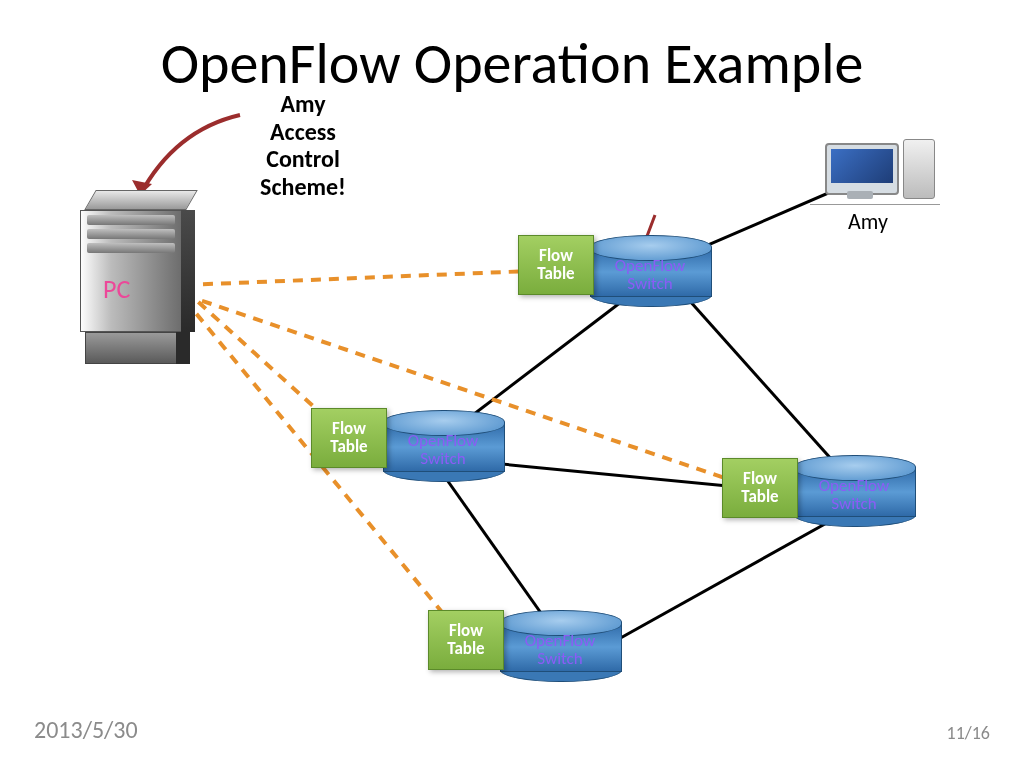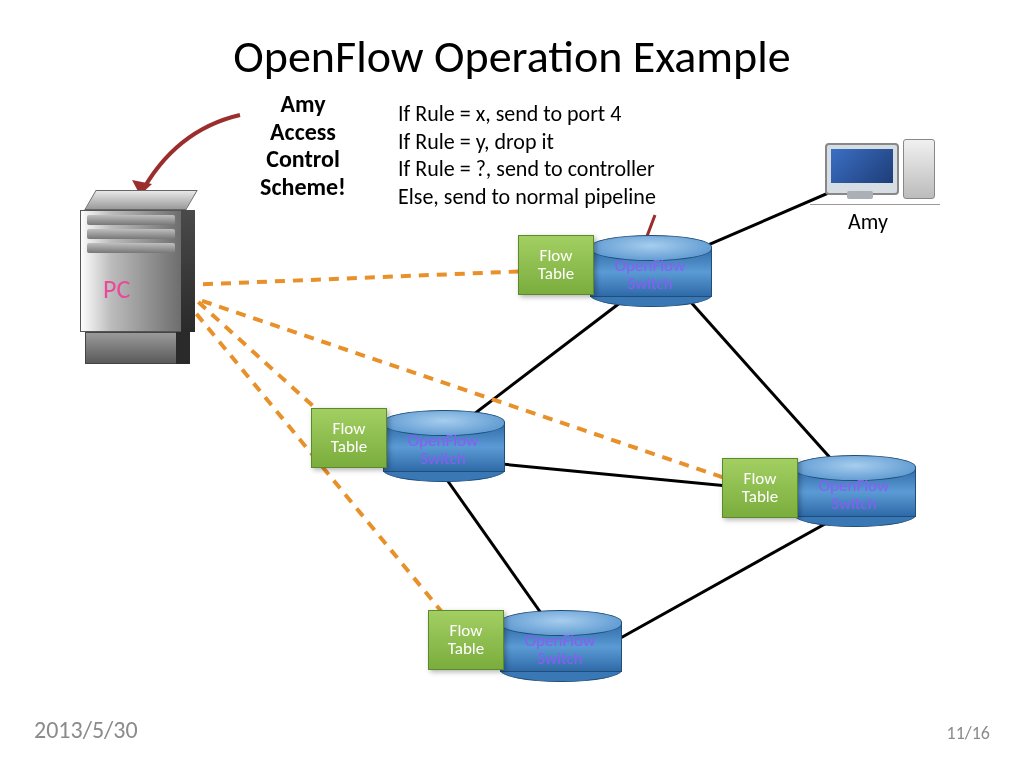--- a/index.html
+++ b/index.html
@@ -1,17 +1,17 @@
 <!DOCTYPE html>
 <html><head>
 <meta charset="utf-8">
 <style>
   html,body{margin:0;padding:0;width:1024px;height:768px;font-family:Calibri,Arial,sans-serif;background:#fff;overflow:hidden}
   .slide{position:relative;width:1024px;height:768px}
-  .title{position:absolute;left:0;right:0;top:28px;text-align:center;font-size:46px;color:#000}
+  .title{position:absolute;left:0;right:0;top:28px;text-align:center;font-size:58px;color:#000}
   .callout{position:absolute;left:218px;top:90px;width:170px;text-align:center;font-weight:bold;font-size:24px;color:#000;line-height:1.15}
   .rules{position:absolute;left:398px;top:100px;font-size:22px;color:#000;line-height:1.25}
   .controller-label{position:absolute;left:55px;top:330px;font-size:30px;color:#000}
   .amy-label{position:absolute;left:848px;top:208px;font-size:22px;color:#000}
   .footer-date{position:absolute;left:34px;bottom:24px;font-size:24px;color:#8b8b8b}
   .footer-page{position:absolute;right:34px;bottom:24px;font-size:18px;color:#8b8b8b}
   .pc-tag{position:absolute;left:103px;top:273px;font-size:26px;color:#ec4899}
   
   .server{position:absolute;left:80px;top:190px;width:110px;height:140px}
   .server-top{width:100px;height:18px;background:linear-gradient(#e8e8e8,#9a9a9a);transform:skewX(-30deg);margin-left:10px;border:1px solid #666}
@@ -20,21 +20,21 @@
   .drive{height:10px;margin:4px 6px;background:linear-gradient(#bfbfbf,#777);border-radius:2px}
   .server-base{width:90px;height:30px;background:linear-gradient(#9a9a9a,#5a5a5a);margin-left:5px;border:1px solid #444;position:relative}
   .server-base::before{content:"";position:absolute;right:-14px;top:-1px;width:14px;height:32px;background:#2a2a2a}
   
   .switch{position:absolute;width:120px;height:72px}
   .cyl-body{position:absolute;left:0;top:12px;width:120px;height:48px;background:linear-gradient(#2f6aa8,#5b9bd5,#2f6aa8);border:1px solid #1f4e79}
   .cyl-top{position:absolute;left:0;top:0;width:120px;height:24px;background:radial-gradient(ellipse at 50% 40%,#a7cdee,#4a8cc9);border:1px solid #1f4e79;border-radius:60px/12px}
   .cyl-bot{position:absolute;left:0;bottom:0;width:120px;height:24px;background:#3a78b5;border:1px solid #1f4e79;border-radius:60px/12px}
   .switch-label{position:absolute;width:120px;top:22px;text-align:center;color:#8b5cf6;font-size:17px;line-height:1.05}
   
-  .flowtable{position:absolute;width:74px;height:58px;background:linear-gradient(#a3cf62,#7aad3d);border:1px solid #5b8a2a;color:#fff;font-weight:normal;font-size:17px;text-align:center;display:flex;align-items:center;justify-content:center;line-height:1.05;box-shadow:2px 2px 5px rgba(0,0,0,.3)}
+  .flowtable{position:absolute;width:74px;height:58px;background:linear-gradient(#a3cf62,#7aad3d);border:1px solid #5b8a2a;color:#fff;font-weight:bold;font-size:17px;text-align:center;display:flex;align-items:center;justify-content:center;line-height:1.05;box-shadow:2px 2px 5px rgba(0,0,0,.3)}
   
   .envelope{position:absolute;width:44px;height:30px;background:linear-gradient(#d9a26a,#b47d43);border:1px solid #7a5328;border-radius:2px}
   .envelope::before{content:"";position:absolute;left:0;top:0;border-left:22px solid transparent;border-right:22px solid transparent;border-top:16px solid #c48f57}
   
   .amy-pc{position:absolute;left:825px;top:135px;width:120px;height:70px}
   .monitor{position:absolute;left:0;top:8px;width:70px;height:48px;background:#d6dde3;border:2px solid #888;border-radius:4px}
   .monitor::after{content:"";position:absolute;left:4px;top:4px;right:4px;bottom:10px;background:linear-gradient(135deg,#3b6fc4,#1e3d77)}
   .mon-stand{position:absolute;left:22px;top:56px;width:26px;height:8px;background:#aab0b6;border-radius:2px}
   .tower{position:absolute;left:78px;top:4px;width:30px;height:58px;background:linear-gradient(#f0f0f0,#bcbcbc);border:1px solid #888;border-radius:3px}
   .amy-line{position:absolute;left:810px;top:204px;width:130px;height:1px;background:#999}
@@ -63,21 +63,20 @@
     <polygon points="140,195 132,180 152,184" fill="#9b2d2d"></polygon>
 
     <path d="M655 215 Q 648 235 640 252" stroke="#9b2d2d" stroke-width="3" fill="none"></path>
     <polygon points="640,252 636,240 648,244" fill="#9b2d2d"></polygon>
   </svg>
 
   <div class="title">OpenFlow Operation Example</div>
 
   <div class="callout">Amy<br>Access<br>Control<br>Scheme!</div>
 
-  <div class="rules">If Rule = x, send to port 4<br>If Rule = y, drop it<br>If Rule = ?, send to controller<br>Else, send to normal pipeline</div>
 
   <div class="server">
     <div class="server-top"></div>
     <div class="server-body">
       <div class="drive"></div>
         <div class="drive"></div>
         <div class="drive"></div>
     </div>
     <div class="server-base"></div>
   </div>

